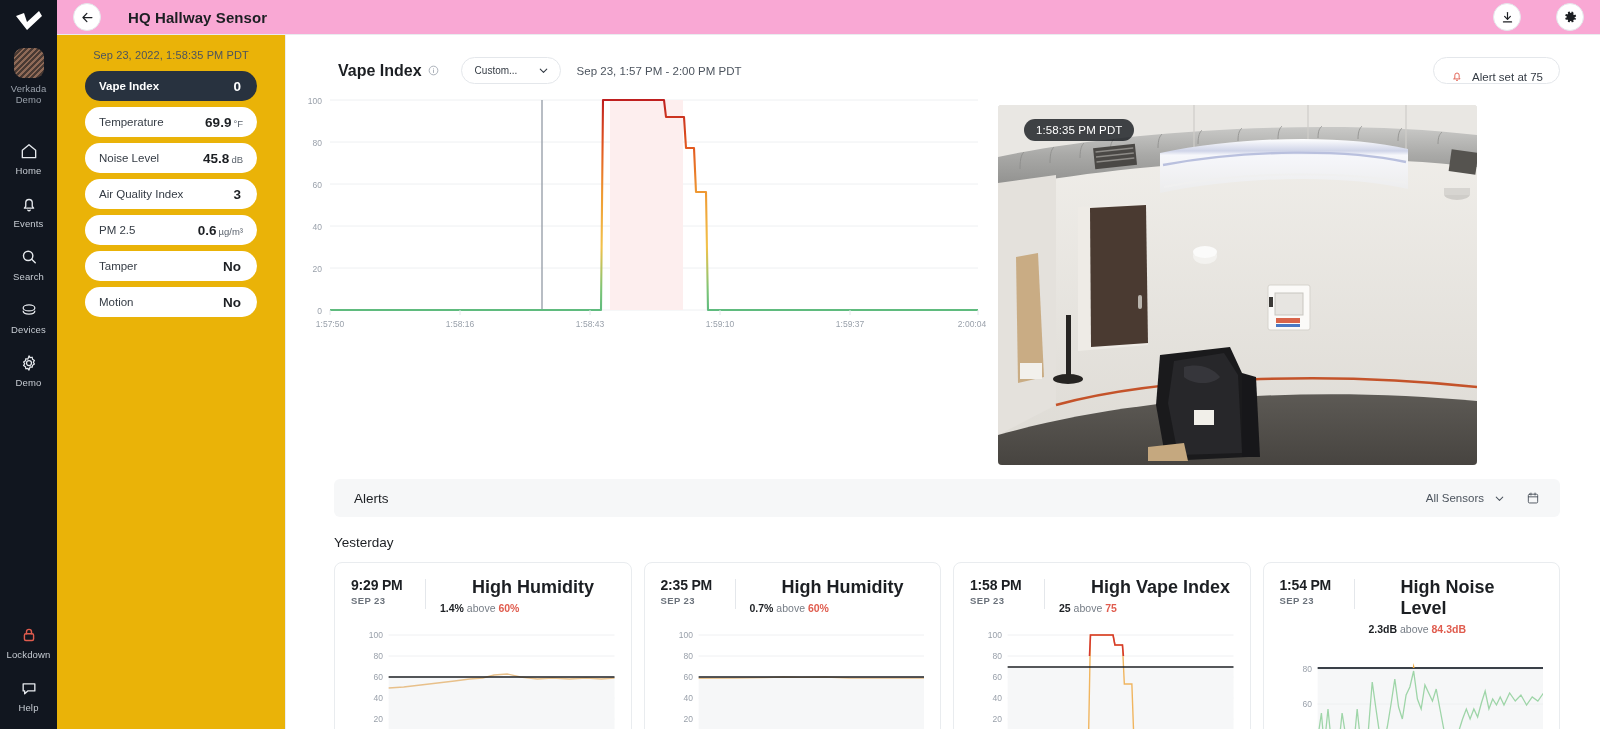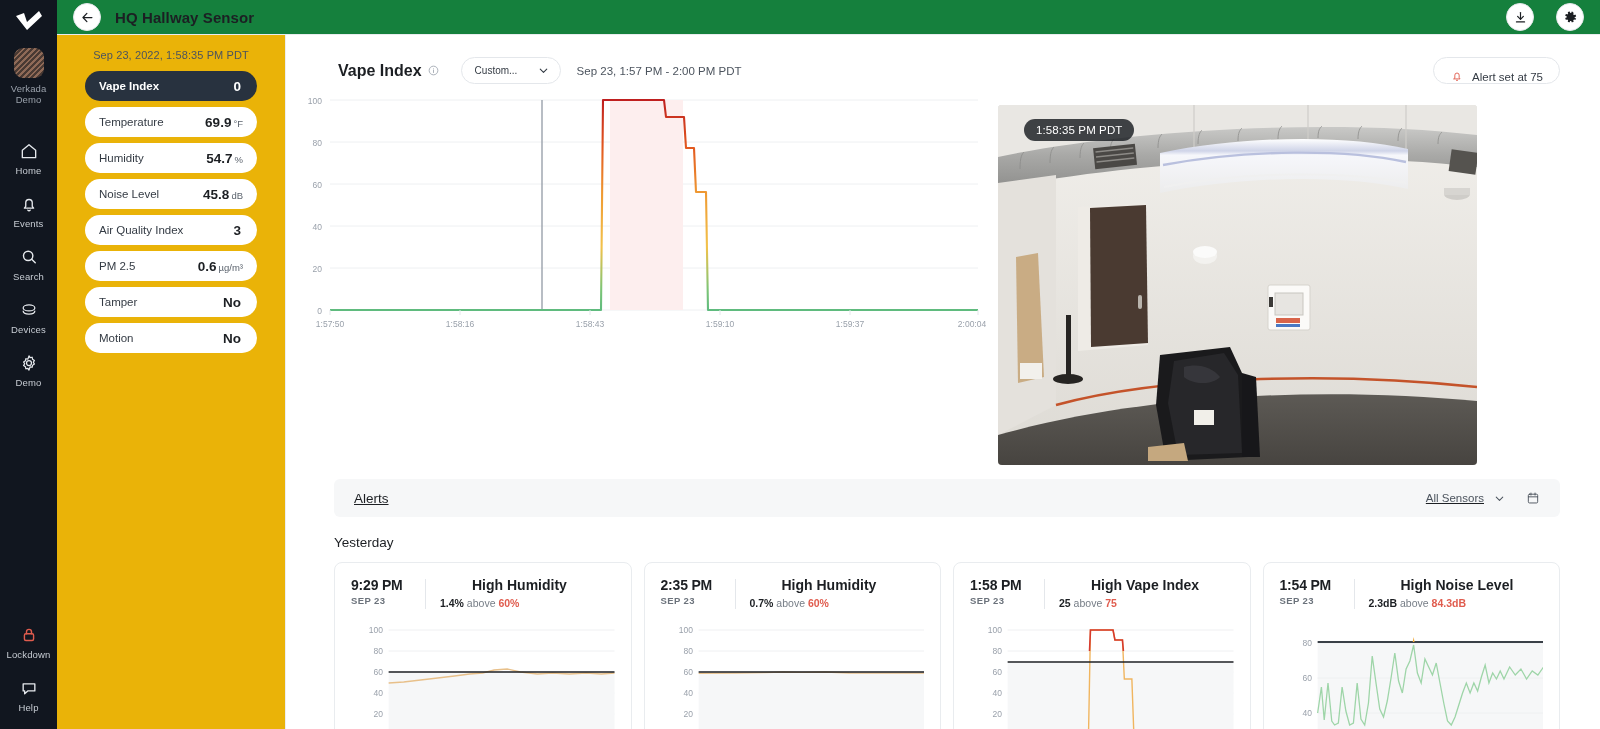--- a/index.html
+++ b/index.html
@@ -36,22 +36,22 @@
     align-items: center; gap: 4px; cursor: pointer;
   }
   .rail-item .ico { width: 20px; height: 20px; display:flex; align-items:center; justify-content:center; }
   .rail-item .lbl { font-size: 9.5px; color: #c7ccd3; letter-spacing: .15px; }
   .rail-bottom { position: absolute; bottom: 8px; width: 100%; }
   .rail-item.lock .lbl { color: #c7ccd3; }
 
   
   .right { flex: 1; display: flex; flex-direction: column; min-width: 0; }
   .topbar {
-    height: 35px; background: #15803d; border-bottom: 1px solid #e9ecef;
-    display: flex; align-items: center; padding: 0 16px; gap: 14px; flex: 0 0 35px;
+    height: 35px; background: #f9a8d4; border-bottom: 1px solid #e9ecef;
+    display: flex; align-items: center; padding: 0 16px; gap: 27px; flex: 0 0 35px;
   }
   .back-btn {
     width: 28px; height: 28px; border-radius: 50%; border: 1px solid #e4e7eb;
     background: #fff; display: flex; align-items: center; justify-content: center;
     cursor: pointer; flex: 0 0 28px;
   }
   .page-title { font-size: 15px; font-weight: 600; color: #1c1f23; letter-spacing: .1px; }
   .topbar-spacer { flex: 1; }
   .round-btn {
     width: 28px; height: 28px; border-radius: 50%; border: 1px solid #e4e7eb;
@@ -111,41 +111,41 @@
   }
   .ts-chip {
     position: absolute; left: 26px; top: 14px; height: 22px; border-radius: 11px;
     background: rgba(24,28,33,.82); color: #fff; font-size: 11.5px;
     display: flex; align-items: center; padding: 0 12px; letter-spacing: .1px; z-index: 5;
   }
 
   
   .alerts-bar {
     margin: 14px 40px 0 48px; height: 38px; background: #f6f7f8; border-radius: 6px;
-    display: flex; align-items: center; padding: 0 20px; text-decoration: underline;
+    display: flex; align-items: center; padding: 0 20px;
   }
   .alerts-bar h3 { font-size: 13.5px; font-weight: 500; color: #1c1f23; }
   .alerts-bar .sp { flex: 1; }
   .sensor-filter { display: flex; align-items: center; gap: 9px; cursor: pointer; }
   .sensor-filter span { font-size: 11.5px; color: #4c545e; }
   .cal-btn { margin-left: 20px; cursor: pointer; display: flex; }
 
   .day-label { margin: 18px 0 0 48px; font-size: 13.5px; color: #1c1f23; }
 
   .cards { display: flex; gap: 12px; padding: 12px 40px 0 48px; }
   .card {
     flex: 1 1 0; min-width: 0; height: 200px; border: 1px solid #e9ecef; border-radius: 8px;
     background: #fff; padding: 14px 16px 0 16px; overflow: hidden;
   }
   .card-head { display: flex; align-items: flex-start; }
   .card-time { width: 74px; flex: 0 0 74px; }
   .card-time .t { font-size: 14px; font-weight: 600; color: #1c1f23; letter-spacing: -.2px; }
   .card-time .d { font-size: 9.5px; font-weight: 600; color: #6b727b; letter-spacing: .4px; margin-top: 2px; }
   .card-div { width: 1px; height: 30px; background: #e4e7eb; margin: 2px 14px 0 0; }
-  .card-info .ttl { font-size: 14px; font-weight: 600; color: #1c1f23; padding-left: 32px; }
+  .card-info .ttl { font-size: 18px; font-weight: 600; color: #1c1f23; padding-left: 32px; }
   .card-info .sub { font-size: 10.5px; color: #767d86; margin-top: 4px; }
   .card-info .sub b { color: #1c1f23; font-weight: 700; }
   .card-info .sub .thr { color: #e05c4e; font-weight: 600; }
   .card-chart { margin-top: 12px; position: relative; height: 110px; }
   .ct { font-size: 8.5px; fill: #9aa1ab; }
 
   svg { display: block; }
   text { font-family: "Liberation Sans", sans-serif; }
 </style>
 </head>
@@ -270,24 +270,20 @@
       <aside class="metrics">
         <div class="metrics-date">Sep 23, 2022, 1:58:35 PM PDT</div>
 
         <div class="metric active">
           <span class="m-label">Vape Index</span>
           <span class="m-val"><span>0</span><span class="m-unit"></span></span>
         </div>
         <div class="metric">
           <span class="m-label">Temperature</span>
           <span class="m-val"><span>69.9</span><span class="m-unit">°F</span></span>
-        </div>
-        <div class="metric">
-          <span class="m-label">Humidity</span>
-          <span class="m-val"><span>54.7</span><span class="m-unit">%</span></span>
         </div>
         <div class="metric">
           <span class="m-label">Noise Level</span>
           <span class="m-val"><span>45.8</span><span class="m-unit">dB</span></span>
         </div>
         <div class="metric">
           <span class="m-label">Air Quality Index</span>
           <span class="m-val"><span>3</span><span class="m-unit"></span></span>
         </div>
         <div class="metric">

